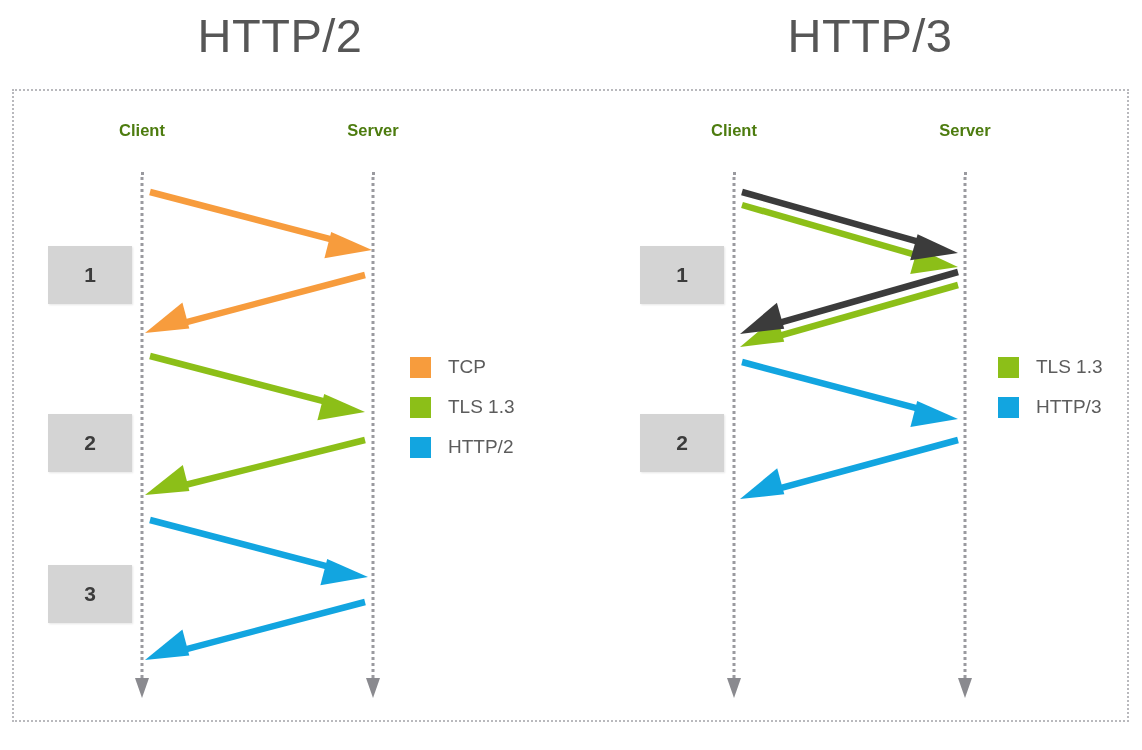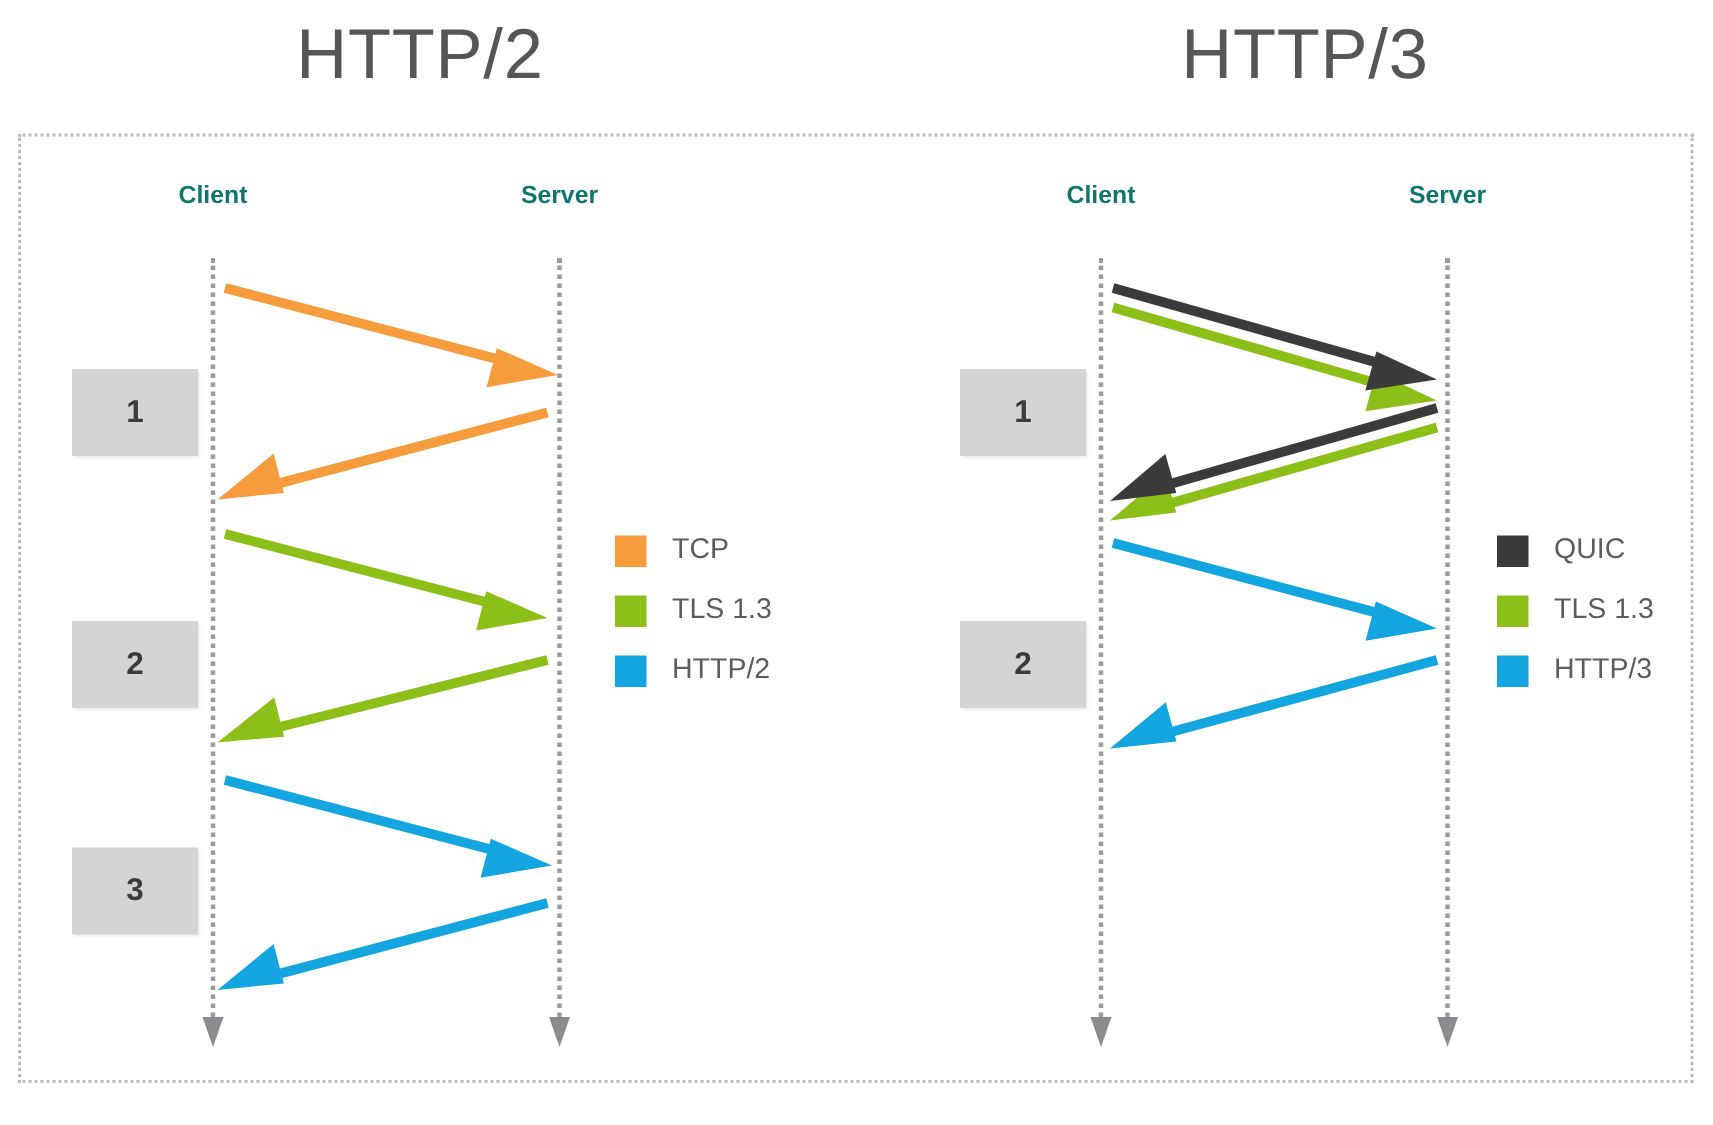--- a/index.html
+++ b/index.html
@@ -30,21 +30,21 @@
     width:1117px;height:633px;
     border:2px dotted #b9b9bd;
     box-sizing:border-box;
     background:#fff;
   }
 
   .endpoint-label{
     position:absolute;
     font-size:16.5px;
     font-weight:bold;
-    color:#0f766e;
+    color:#4d7c0f;
     white-space:nowrap;
     text-align:right;
     transform:translateX(-50%);
   }
 
   .lifeline{
     position:absolute;
     width:3px;
     border-left:3px dotted #9a9a9f;
     transform:translateX(-1.5px);
@@ -180,24 +180,20 @@
         <span class="legend-swatch" style="background: rgb(140, 191, 24);"></span>
         <span class="legend-text">TLS 1.3</span>
       </div>
       <div class="legend-row">
         <span class="legend-swatch" style="background: rgb(18, 165, 224);"></span>
         <span class="legend-text">HTTP/2</span>
       </div>
     </div>
   <div class="legend" id="legend-right" style="left: 998px; top: 347px;">
       <div class="legend-row">
-        <span class="legend-swatch" style="background: rgb(59, 59, 59);"></span>
-        <span class="legend-text">QUIC</span>
-      </div>
-      <div class="legend-row">
         <span class="legend-swatch" style="background: rgb(140, 191, 24);"></span>
         <span class="legend-text">TLS 1.3</span>
       </div>
       <div class="legend-row">
         <span class="legend-swatch" style="background: rgb(18, 165, 224);"></span>
         <span class="legend-text">HTTP/3</span>
       </div>
     </div>
 
 </div>

